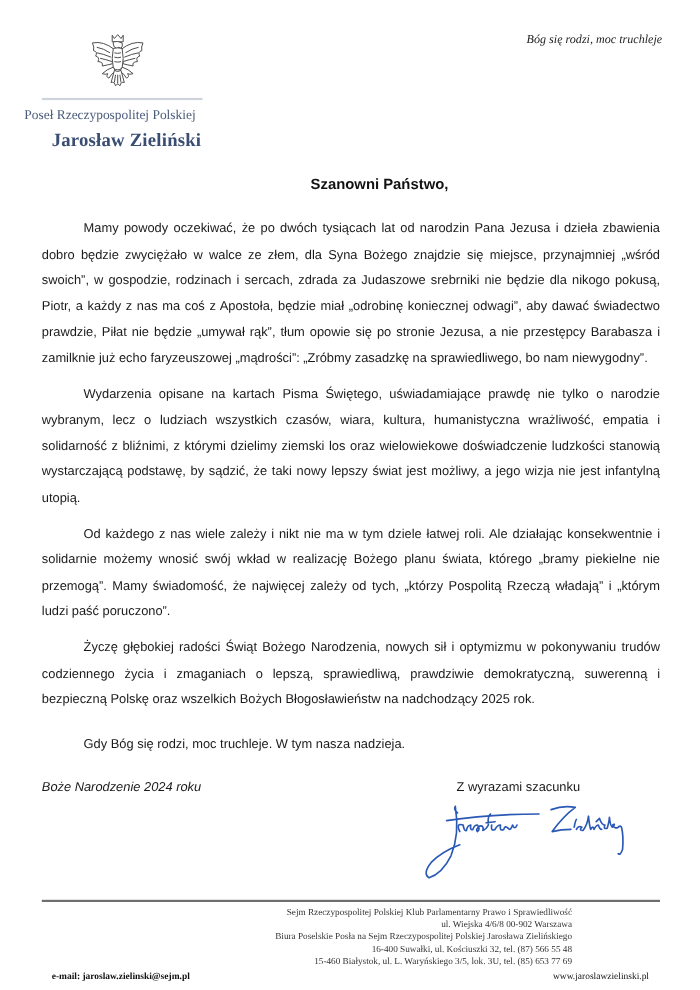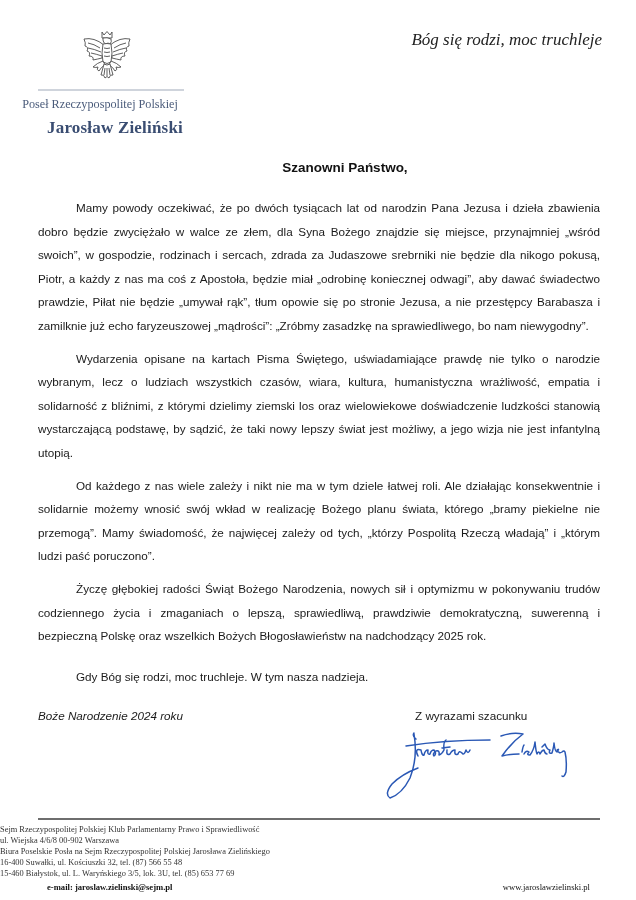--- a/index.html
+++ b/index.html
@@ -4,34 +4,34 @@
 <style>
   html, body { margin: 0; padding: 0; background: #ffffff; }
   body { width: 636px; height: 900px; position: relative; overflow: hidden; color: #111; }
   .serif { font-family: "Liberation Serif", "DejaVu Serif", serif; }
   .sans  { font-family: "Liberation Sans", "DejaVu Sans", sans-serif; }
 
   #eagle { position: absolute; left: 80px; top: 29px; width: 54px; height: 55px; }
   #header-rule { position: absolute; left: 38px; top: 89px; width: 146px; height: 2px; background: #cfd4dc; }
   #mp-title { position: absolute; left: 10px; top: 97px; width: 180px; text-align: center; font-size: 12.2px; color: #4a5b7a; white-space: nowrap; }
   #mp-name { position: absolute; left: 25px; top: 118px; width: 180px; text-align: center; font-size: 17px; font-weight: bold; color: #3a4d72; letter-spacing: 0.2px; white-space: nowrap; }
-  #motto { position: absolute; right: 34px; top: 30px; font-style: italic; font-size: 17px; color: #222; white-space: nowrap; }
+  #motto { position: absolute; right: 34px; top: 30px; font-style: italic; font-size: 11px; color: #222; white-space: nowrap; }
 
   #salutation { position: absolute; left: 0; width: 636px; top: 160px; text-align: center; font-weight: bold; font-size: 13.5px; padding-left: 54px; box-sizing: border-box; }
 
   #letter-body { position: absolute; left: 38px; top: 196px; width: 562px; font-size: 11.7px; line-height: 23.5px; color: #1a1a1a; }
   #letter-body p { margin: 0 0 9.5px 0; text-indent: 38px; text-align: justify; }
   #letter-body p.last-short { margin-top: 17px; }
 
   #date-line { position: absolute; left: 38px; top: 709px; font-size: 11.7px; color: #1a1a1a; font-style: italic; }
   #regards { position: absolute; left: 415px; top: 709px; font-size: 11.7px; color: #1a1a1a; }
   #signature { position: absolute; left: 384px; top: 728px; width: 190px; height: 72px; }
 
   #footer-rule { position: absolute; left: 38px; top: 818px; width: 562px; height: 2px; background: #6e6e6e; }
-  #footer { position: absolute; left: 0; top: 824px; width: 520px; text-align: left; font-size: 8.4px; line-height: 11px; color: #333; }
+  #footer { position: absolute; left: 0; top: 824px; width: 520px; text-align: right; font-size: 8.4px; line-height: 11px; color: #333; }
   #footer-email { position: absolute; left: 47px; top: 882px; font-size: 8.6px; font-weight: bold; color: #111; }
   #footer-www { position: absolute; right: 46px; top: 882px; font-size: 8.6px; font-weight: normal; color: #111; }
 </style>
 </head>
 <body>
 
 <div>
   <svg id="eagle" viewBox="0 0 54 55">
     <g fill="#ffffff" stroke="#4d4d4d" stroke-width="0.9" stroke-linejoin="round">
 

